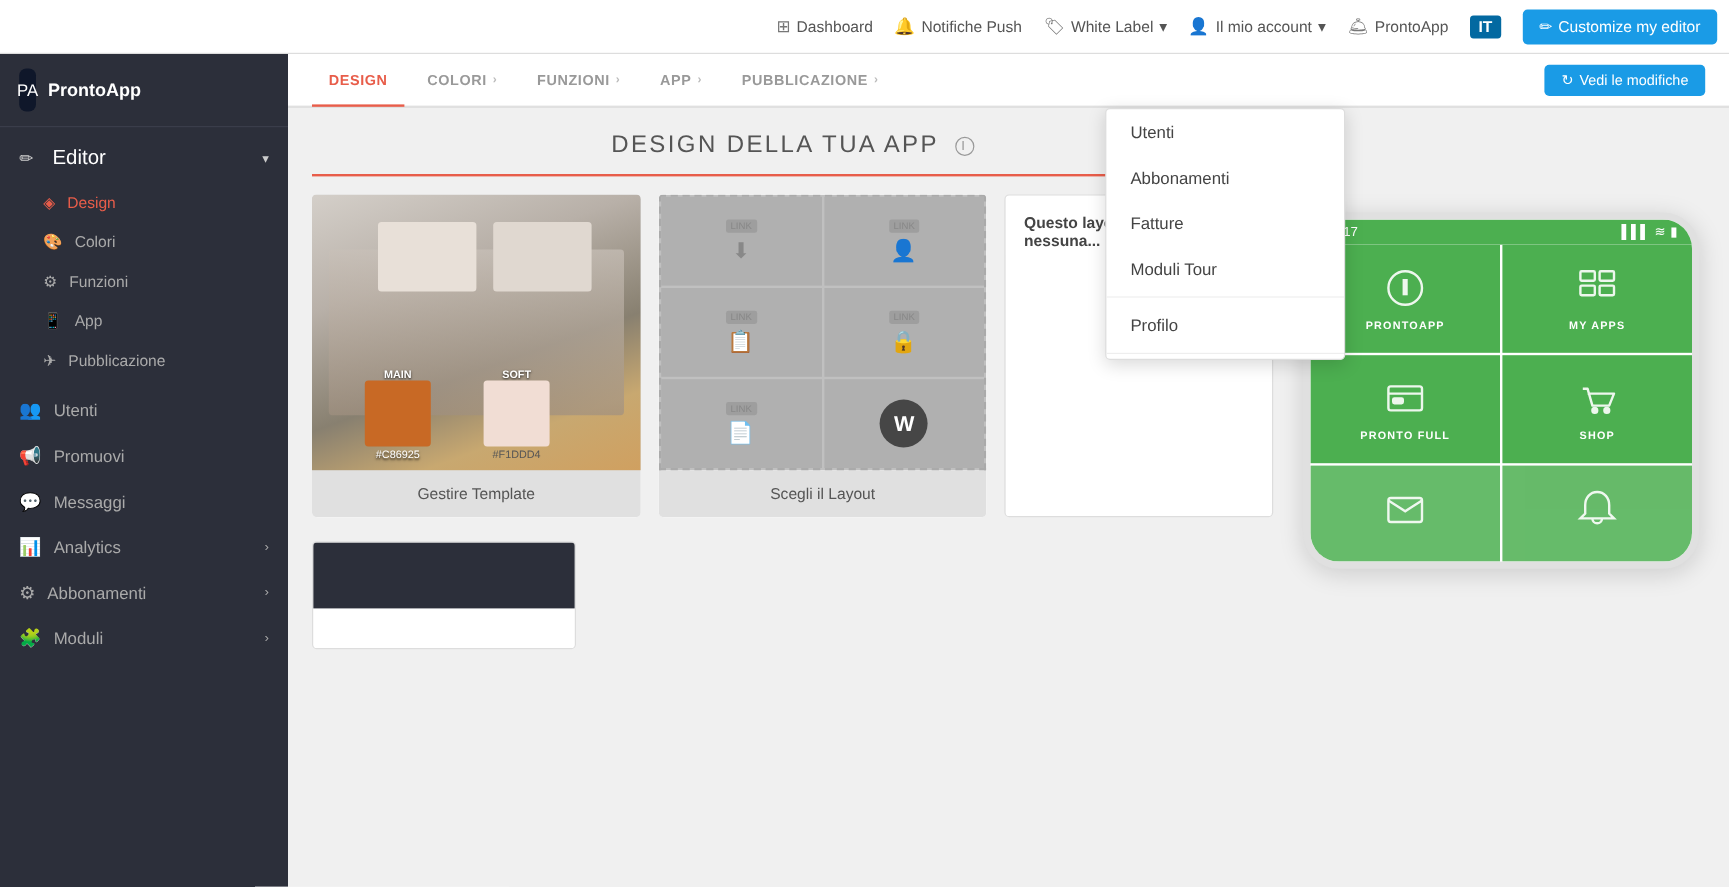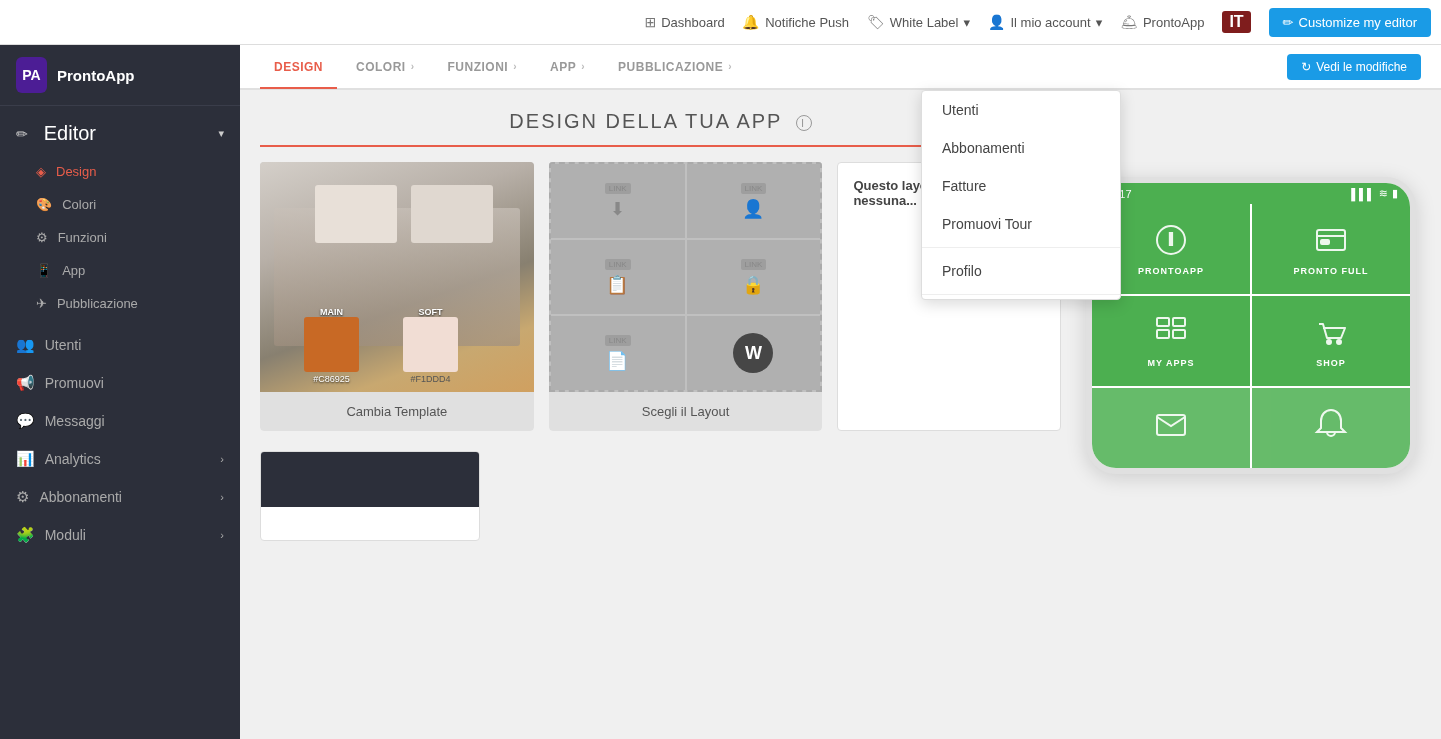--- a/index.html
+++ b/index.html
@@ -27,25 +27,25 @@
       display: flex;
       align-items: center;
       gap: 5px;
       color: #555;
       font-size: 13px;
       cursor: pointer;
       white-space: nowrap;
     }
     .top-nav-item .nav-icon { font-size: 14px; color: #777; }
     .lang-badge {
-      background: #7f1d1d;
+      background: #0369a1;
       color: #fff;
       border-radius: 3px;
       padding: 2px 7px;
-      font-size: 16px;
+      font-size: 13px;
       font-weight: bold;
     }
     .customize-btn {
       background: #1a9be6;
       color: #fff;
       border: none;
       border-radius: 4px;
       padding: 7px 14px;
       font-size: 13px;
       cursor: pointer;
@@ -72,30 +72,30 @@
       flex-direction: column;
     }
     .sidebar-logo {
       display: flex;
       align-items: center;
       gap: 10px;
       padding: 12px 16px;
       border-bottom: 1px solid #3a3d4a;
     }
     .sidebar-logo-icon {
-      width: 31px;
+      width: 14px;
       height: 36px;
-      background: #4c1d95;
+      background: #0f172a;
       border-radius: 6px;
       display: flex;
       align-items: center;
       justify-content: center;
       color: #fff;
       font-size: 14px;
-      font-weight: bold;
+      font-weight: normal;
     }
     .sidebar-logo-text {
       color: #fff;
       font-size: 15px;
       font-weight: 600;
     }
     .sidebar-section {
       padding: 6px 0;
     }
     .sidebar-section-header {
@@ -477,21 +477,21 @@
   <div class="sidebar">
     <div class="sidebar-logo">
       <div class="sidebar-logo-icon">PA</div>
       <div class="sidebar-logo-text">ProntoApp</div>
     </div>
 
     <div class="sidebar-section">
       <div class="sidebar-section-header">
         <div style="display:flex;align-items:center;">
           <span class="section-icon">✏</span>
-          <span style="margin-left:8px;color:#fff;font-size:20px;">Editor</span>
+          <span style="margin-left:8px;color:#fff;font-size:17px;">Editor</span>
         </div>
         <span style="font-size:11px;">▾</span>
       </div>
       <div class="sidebar-sub-item active">
         <span>◈</span>
         <span>Design</span>
       </div>
       <div class="sidebar-sub-item">
         <span>🎨</span>
         <span>Colori</span>
@@ -592,21 +592,21 @@
                   </div>
                   <div class="color-swatch">
                     <div class="swatch-name">SOFT</div>
                     <div class="swatch-box" style="background:#F1DDD4;"></div>
                     <div class="swatch-label" style="color:#555;text-shadow:none;">#F1DDD4</div>
                   </div>
                 </div>
               </div>
             </div>
             <button class="template-btn">
-              <span>Cambia Template</span>
+              <span>Gestire Template</span>
             </button>
           </div>
 
           <div class="template-card">
             <div class="template-preview">
               <div class="layout-preview">
                 <div class="layout-cell">
                   <div class="layout-cell-content">
                     <span class="layout-badge">LINK</span>
                     <span class="layout-icon">⬇</span>
@@ -677,35 +677,35 @@
               <div class="phone-grid-cell">
                 <svg class="phone-cell-icon-svg" viewBox="0 0 36 36">
                   <circle cx="18" cy="18" r="14" stroke="white" stroke-width="2" fill="none"></circle>
                   <text x="18" y="23" text-anchor="middle" fill="white" font-size="16" font-weight="bold" font-family="Arial">i</text>
                 </svg>
                 <span class="phone-cell-label">PRONTOAPP</span>
               </div>
 
               <div class="phone-grid-cell">
                 <svg class="phone-cell-icon-svg" viewBox="0 0 36 36">
-                  <rect x="4" y="8" width="28" height="20" rx="2" stroke="white" stroke-width="2" fill="none"></rect>
-                  <line x1="4" y1="14" x2="32" y2="14" stroke="white" stroke-width="2"></line>
-                  <rect x="8" y="18" width="8" height="4" rx="1" fill="white"></rect>
-                </svg>
-                <span class="phone-cell-label">PRONTO FULL</span>
-              </div>
-
-              <div class="phone-grid-cell">
-                <svg class="phone-cell-icon-svg" viewBox="0 0 36 36">
                   <rect x="4" y="4" width="12" height="8" rx="1" stroke="white" stroke-width="2" fill="none"></rect>
                   <rect x="20" y="4" width="12" height="8" rx="1" stroke="white" stroke-width="2" fill="none"></rect>
                   <rect x="4" y="16" width="12" height="8" rx="1" stroke="white" stroke-width="2" fill="none"></rect>
                   <rect x="20" y="16" width="12" height="8" rx="1" stroke="white" stroke-width="2" fill="none"></rect>
                 </svg>
                 <span class="phone-cell-label">MY APPS</span>
+              </div>
+
+              <div class="phone-grid-cell">
+                <svg class="phone-cell-icon-svg" viewBox="0 0 36 36">
+                  <rect x="4" y="8" width="28" height="20" rx="2" stroke="white" stroke-width="2" fill="none"></rect>
+                  <line x1="4" y1="14" x2="32" y2="14" stroke="white" stroke-width="2"></line>
+                  <rect x="8" y="18" width="8" height="4" rx="1" fill="white"></rect>
+                </svg>
+                <span class="phone-cell-label">PRONTO FULL</span>
               </div>
 
 
 
               <div class="phone-grid-cell">
                 <svg class="phone-cell-icon-svg" viewBox="0 0 36 36">
                   <path d="M6 10 L10 10 L14 24 L28 24 L32 14 L10 14" stroke="white" stroke-width="2" fill="none" stroke-linejoin="round"></path>
                   <circle cx="16" cy="28" r="2" fill="white"></circle>
                   <circle cx="26" cy="28" r="2" fill="white"></circle>
                 </svg>
@@ -738,21 +738,21 @@
       <div class="dropdown-item">
         <span>Utenti</span>
       </div>
       <div class="dropdown-item">
         <span>Abbonamenti</span>
       </div>
       <div class="dropdown-item">
         <span>Fatture</span>
       </div>
       <div class="dropdown-item">
-        <span>Promuovi Tour</span>
+        <span>Moduli Tour</span>
       </div>
       <div class="dropdown-divider"></div>
       <div class="dropdown-item">
         <span>Profilo</span>
       </div>
       <div class="dropdown-divider"></div>
     </div>
 
   </div>
 </div>

